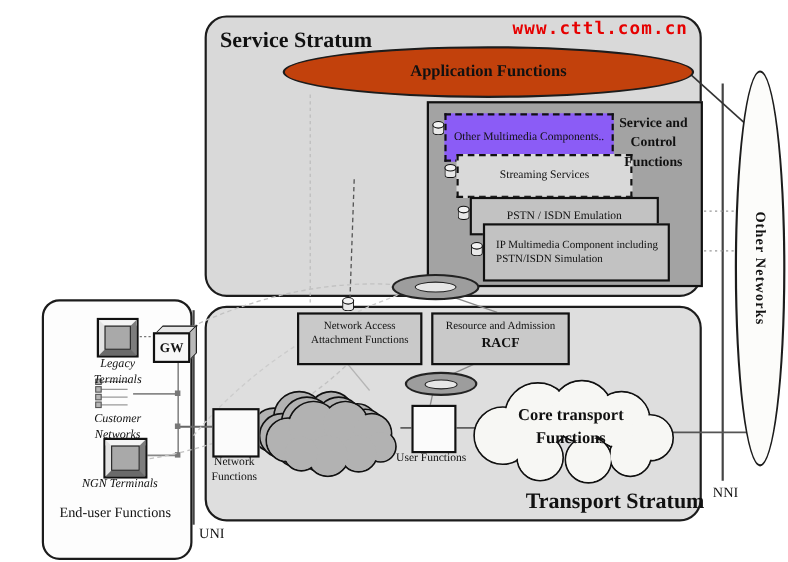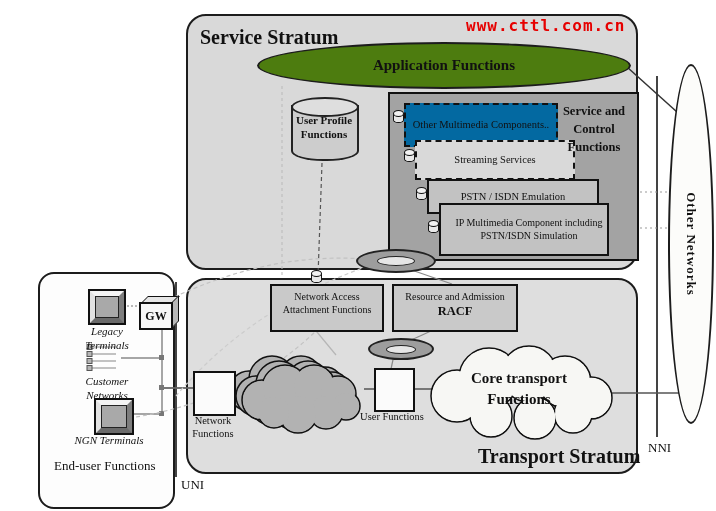--- a/index.html
+++ b/index.html
@@ -16,21 +16,21 @@
     border:2px solid #1c1c1c;border-radius:16px;z-index:2;}
   .stratum-label{font-weight:bold;font-size:20px;z-index:10;}
   #service-stratum-label{left:200px;top:26px;}
   #transport-stratum-label{left:478px;top:445px;}
 
   
   #watermark{left:455px;top:16px;z-index:11;color:#e60000;font-family:"DejaVu Sans Mono",monospace;
     font-weight:bold;font-size:16px;letter-spacing:1px;margin-left:11px;}
 
   
-  #app-ellipse{left:257px;top:42px;width:370px;height:43px;background:#4d7c0f;border:2px solid #1c1c1c;
+  #app-ellipse{left:257px;top:42px;width:370px;height:43px;background:#c2410c;border:2px solid #1c1c1c;
     border-radius:50%;z-index:6;display:flex;align-items:center;justify-content:center;}
   #app-ellipse span{font-weight:bold;font-size:15px;}
   #other-networks{left:668px;top:64px;width:42px;height:356px;background:#fcfcfa;border:2px solid #1c1c1c;
     border-radius:50%;z-index:6;display:flex;align-items:center;justify-content:center;}
   #other-networks span{font-weight:bold;font-size:13px;white-space:nowrap;transform:rotate(90deg);letter-spacing:1px;}
 
   
   #user-cyl{left:291px;top:97px;width:66px;height:64px;z-index:7;}
   #user-cyl .cyl-body{position:absolute;left:0;top:8px;width:64px;height:54px;background:#cdcdcd;
     border:2px solid #222;border-top:none;border-radius:0 0 32px 32px / 0 0 10px 10px;}
@@ -38,25 +38,25 @@
     border:2px solid #222;border-radius:50%;}
   #user-cyl .cyl-text{position:absolute;left:0;top:16px;width:66px;text-align:center;
     font-weight:bold;font-size:11px;line-height:1.3;}
 
   
   #svc-ctl{left:388px;top:92px;width:247px;height:165px;background:#a3a3a3;border:2px solid #111;z-index:5;}
   #svc-ctl-label{left:556px;top:102px;width:76px;text-align:center;font-weight:bold;font-size:12.5px;
     line-height:1.45;z-index:10;}
   .comp-box{position:absolute;z-index:8;display:flex;align-items:center;justify-content:center;
     text-align:center;font-size:10.5px;line-height:1.25;}
-  #comp-0{left:404px;top:103px;width:150px;height:40px;background:#0369a1;border:2px dashed #111;z-index:8;}
+  #comp-0{left:404px;top:103px;width:150px;height:40px;background:#8b5cf6;border:2px dashed #111;z-index:8;}
   #comp-1{left:415px;top:140px;width:156px;height:36px;background:#d9d9d9;border:2px dashed #111;z-index:8;}
   #comp-2{left:427px;top:179px;width:168px;height:31px;background:#c2c2c2;border:2px solid #111;z-index:8;}
   #comp-3{left:439px;top:203px;width:156px;height:49px;background:#c2c2c2;border:2px solid #111;z-index:9;
-    text-align:center;justify-content:flex-start;padding-left:10px;font-size:10px;}
+    text-align:left;justify-content:flex-start;padding-left:10px;font-size:10px;}
 
   
   .cyl-sm{position:absolute;width:11px;height:13px;z-index:10;}
   .cyl-sm .b{position:absolute;left:0;top:3px;width:9px;height:9px;background:#e8e8e8;border:1px solid #111;
     border-top:none;border-radius:0 0 5px 5px/0 0 3px 3px;}
   .cyl-sm .t{position:absolute;left:0;top:0;width:9px;height:5px;background:#f2f2f2;border:1px solid #111;border-radius:50%;}
   #cyl-c0{left:393px;top:110px;} #cyl-c1{left:404px;top:149px;}
   #cyl-c2{left:416px;top:187px;} #cyl-c3{left:428px;top:220px;}
   #cyl-naaf{left:311px;top:270px;}
 
@@ -164,25 +164,20 @@
 
   <div class="abs stratum-label" id="service-stratum-label">Service Stratum</div>
   <div class="abs stratum-label" id="transport-stratum-label">Transport Stratum</div>
 
   <div class="abs" id="watermark">www.cttl.com.cn</div>
 
   <div class="abs" id="app-ellipse">
     <span>Application Functions</span>
   </div>
 
-  <div class="abs" id="user-cyl">
-    <div class="cyl-body"></div>
-    <div class="cyl-top"></div>
-    <div class="cyl-text">User Profile Functions</div>
-  </div>
 
   <div class="abs" id="svc-ctl"></div>
   <div class="abs" id="svc-ctl-label">Service and Control Functions</div>
 
   <div class="comp-box" id="comp-0">
     <span>Other Multimedia Components..</span>
   </div>
   <div class="comp-box" id="comp-1">
     <span>Streaming Services</span>
   </div>

